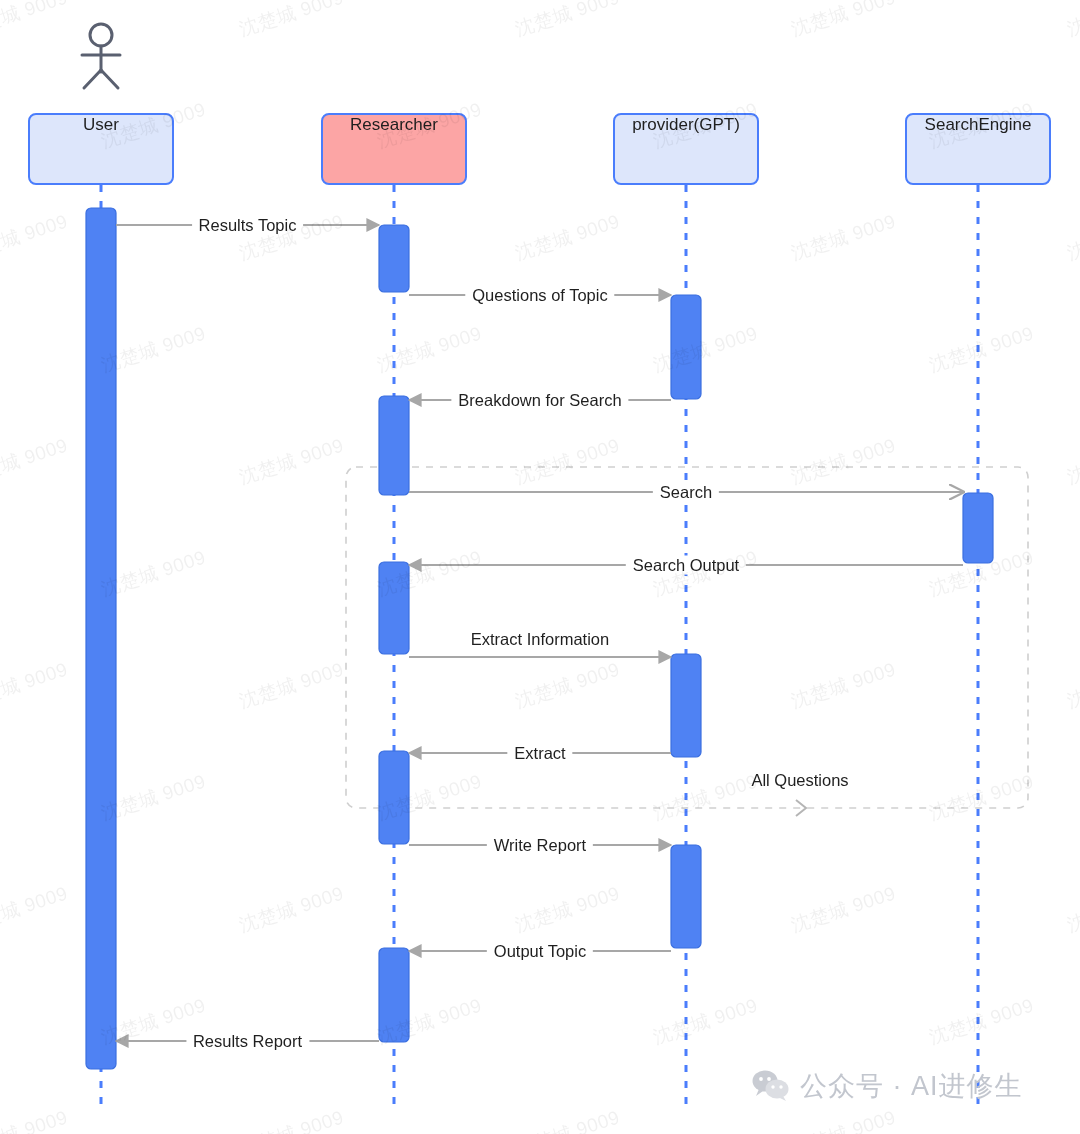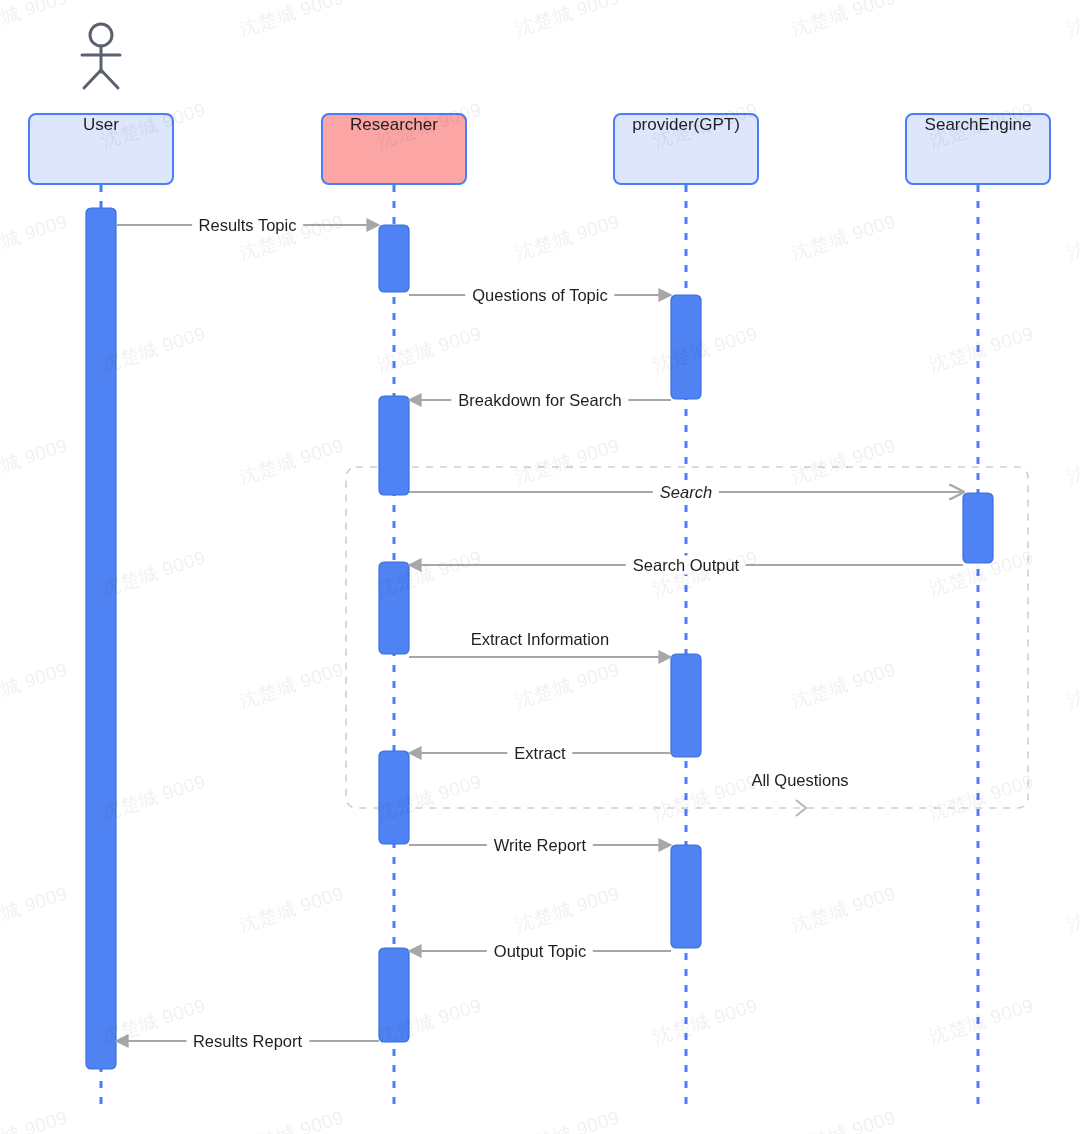--- a/index.html
+++ b/index.html
@@ -237,27 +237,40 @@
       </div>
       <div class="participant-box" style="left: 905px; top: 113px; width: 146px; height: 72px; background: rgb(221, 230, 251); border-color: rgb(74, 125, 252);">
         <span class="participant-label">SearchEngine</span>
       </div>
     </div>
 
   <div id="message-labels">
       <div class="msg-label" style="left: 247.5px; top: 225px;">Results Topic</div>
       <div class="msg-label" style="left: 540px; top: 295px;">Questions of  Topic</div>
       <div class="msg-label" style="left: 540px; top: 400px;">Breakdown for Search</div>
-      <div class="msg-label" style="left: 686px; top: 492px; font-style: italic;">Search</div>
+      <div class="msg-label" style="left: 686px; top: 492px;">Search</div>
       <div class="msg-label" style="left: 686px; top: 565px;">Search Output</div>
       <div class="msg-label" style="left: 540px; top: 639px;">Extract Information</div>
       <div class="msg-label" style="left: 540px; top: 753px;">Extract</div>
       <div class="msg-label" style="left: 540px; top: 845px;">Write Report</div>
       <div class="msg-label" style="left: 540px; top: 951px;">Output Topic</div>
       <div class="msg-label" style="left: 247.5px; top: 1041px;">Results Report</div>
     </div>
 
   <div id="fragment-label-container">
       <div class="frag-label" style="left: 800px; top: 780px;">All Questions</div>
     </div>
 
+  <div id="brand-watermark" style="left:752px; top:1068px;">
+    <svg width="38" height="32" viewBox="0 0 38 32">
+      <ellipse cx="13" cy="11" rx="12.5" ry="10.5" fill="#c9ccd3"></ellipse>
+      <path d="M 7 19 L 4 26 L 11 21 Z" fill="#c9ccd3"></path>
+      <ellipse cx="25" cy="19" rx="11.5" ry="9.5" fill="#dcdee3"></ellipse>
+      <path d="M 31 26 L 34 31 L 28 28 Z" fill="#dcdee3"></path>
+      <circle cx="9" cy="9" r="1.9" fill="#ffffff"></circle>
+      <circle cx="17" cy="9" r="1.9" fill="#ffffff"></circle>
+      <circle cx="21" cy="17" r="1.7" fill="#ffffff"></circle>
+      <circle cx="29" cy="17" r="1.7" fill="#ffffff"></circle>
+    </svg>
+    <span id="brand-text">公众号 · AI进修生</span>
+  </div>
 
 </div>
 
 </body></html>

